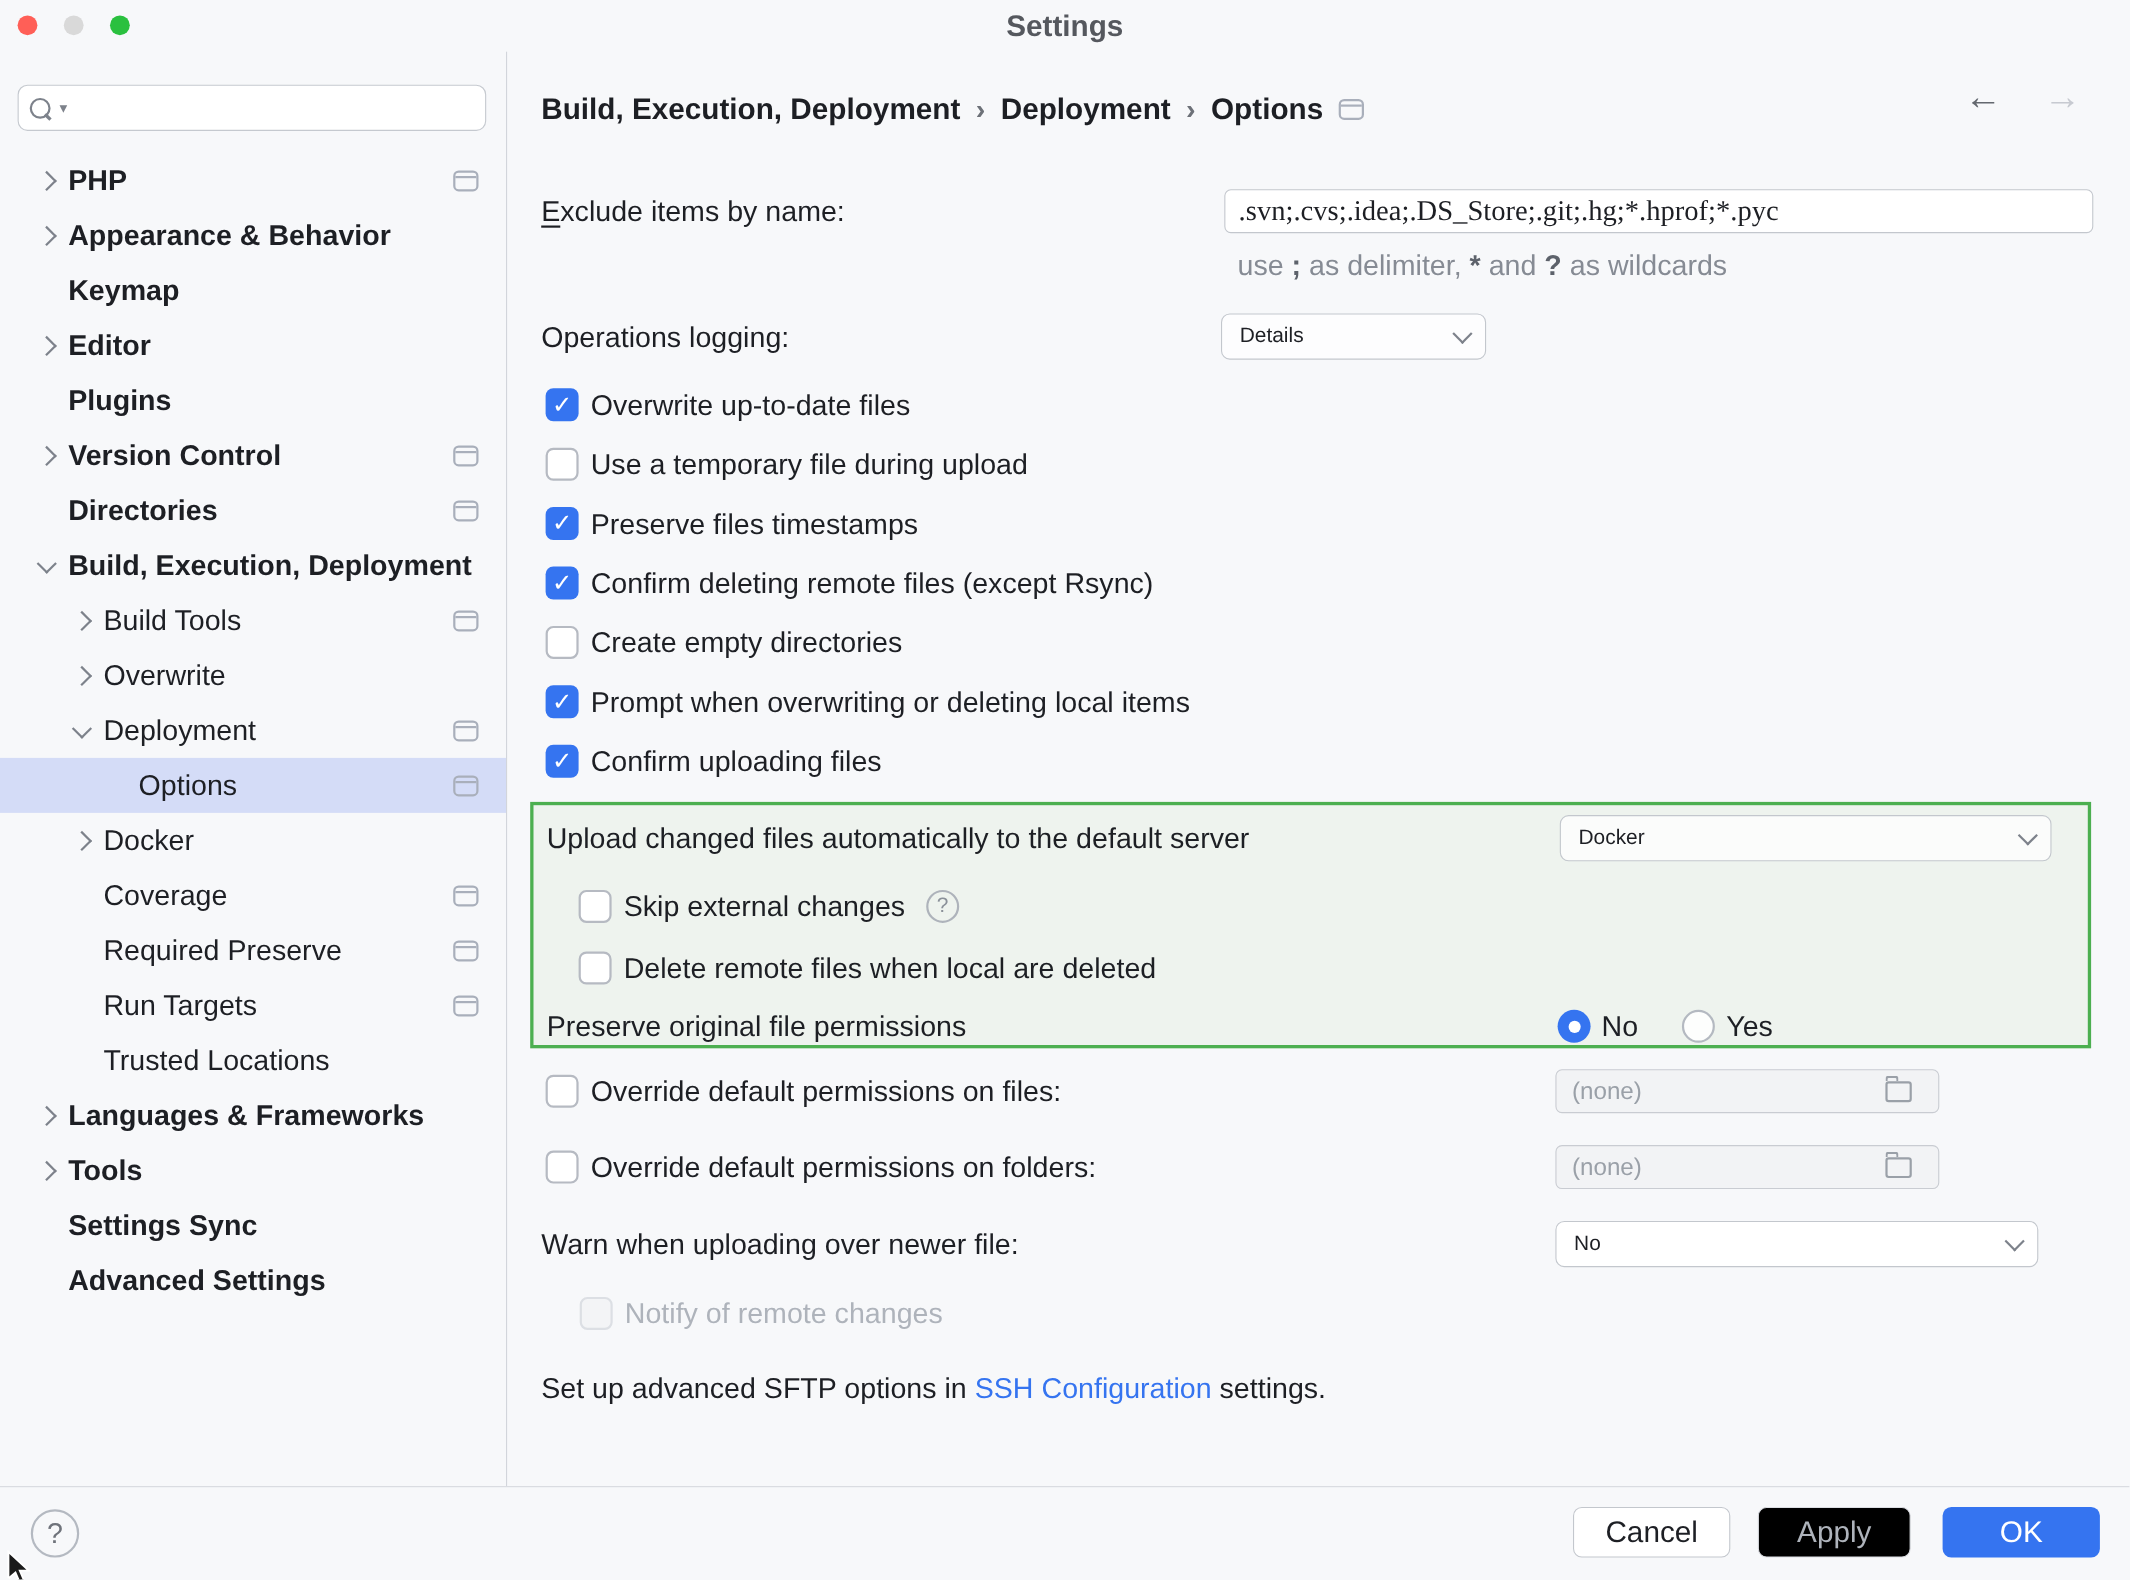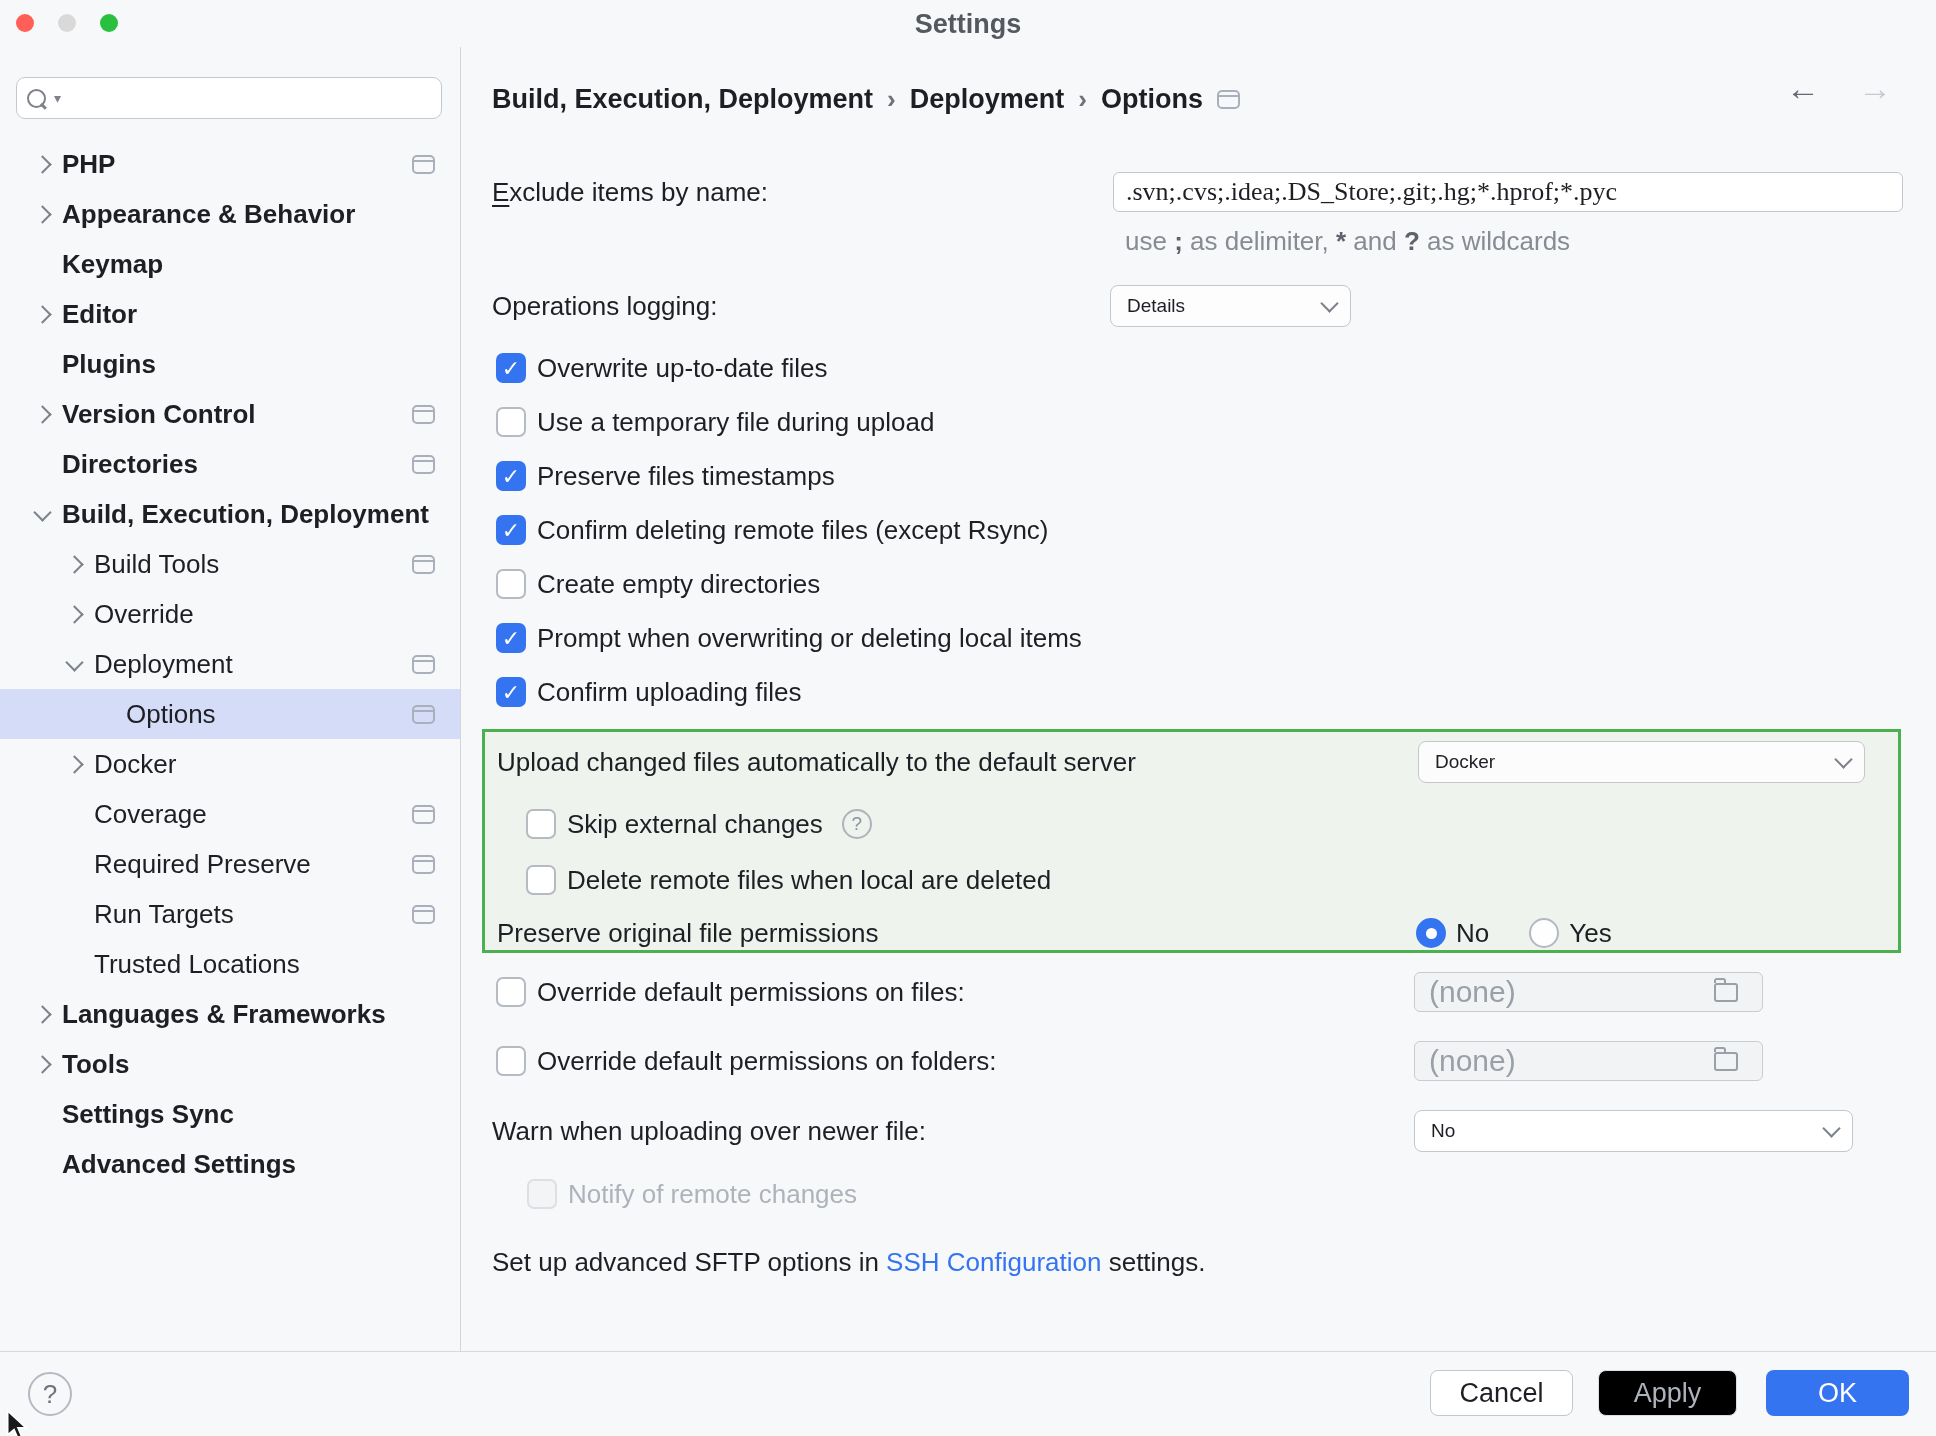--- a/index.html
+++ b/index.html
@@ -76,21 +76,21 @@
   .radio-group{position:absolute;left:931px;display:flex;align-items:center;gap:10px;font-size:26px;}
   .radio{width:30px;height:30px;border-radius:50%;box-sizing:border-box;flex:none;position:relative;}
   .radio.sel{background:#3574F0;}
   .radio.sel::after{content:"";position:absolute;inset:0;margin:auto;width:11px;height:11px;background:#fff;border-radius:50%;}
   .radio.unsel{background:#fdfefd;border:2px solid #b4b9c1;}
   .radio-yes{margin-left:30px;}
   
   .ovr-row{height:40px;display:flex;align-items:center;position:relative;padding-left:35px;gap:11px;font-size:26px;}
   .ovr-files{margin-top:19px;}
   .ovr-folders{margin-top:29px;}
-  .none-field{position:absolute;left:953px;top:0;width:349px;height:40px;background:#f2f3f5;border:1px solid #c9ccd2;border-radius:6px;display:flex;align-items:center;justify-content:space-between;padding:0 24px 0 14px;box-sizing:border-box;font-size:30px;color:#9aa0a8;}
+  .none-field{position:absolute;left:953px;top:0;width:349px;height:40px;background:#f2f3f5;border:1px solid #c9ccd2;border-radius:6px;display:flex;align-items:center;justify-content:space-between;padding:0 24px 0 14px;box-sizing:border-box;font-size:22px;color:#9aa0a8;}
   .folder{width:24px;height:19px;border:2px solid #9aa0a8;border-radius:3px;position:relative;box-sizing:border-box;flex:none;}
   .folder::before{content:"";position:absolute;top:-7px;left:-2px;width:8px;height:3px;border:2px solid #9aa0a8;border-bottom:none;border-radius:3px 3px 0 0;}
   .warn-row{margin-top:29px;height:42px;}
   .warn-select{left:953px;top:0;width:439px;background:#fff;}
   .notify-row{margin-top:25px;height:34px;padding-left:66px;gap:11px;display:flex;align-items:center;font-size:26px;color:#aeb3bb;}
   .sftp-row{margin-top:35px;height:32px;display:flex;align-items:center;margin-left:31px;font-size:26px;white-space:pre;}
   .link{color:#3574F0;}
   
   .footer{position:absolute;left:0;right:0;bottom:0;height:84px;border-top:1px solid #d6d9de;background:#f7f8fa;}
   .help-circle{position:absolute;left:28px;top:20px;width:44px;height:44px;border:2px solid #b4b9c1;border-radius:50%;box-sizing:border-box;display:flex;align-items:center;justify-content:center;font-size:26px;color:#6f737b;}
@@ -182,21 +182,21 @@
           <span class="chev right"></span>
         </span>
         <span class="side-label">Build Tools</span>
         <span class="panel-icon"></span>
       </div>
       <div class="side-row">
         <span class="sp2"></span>
         <span class="chev-box">
           <span class="chev right"></span>
         </span>
-        <span class="side-label">Override</span>
+        <span class="side-label">Overwrite</span>
       </div>
       <div class="side-row">
         <span class="sp2"></span>
         <span class="chev-box">
           <span class="chev down"></span>
         </span>
         <span class="side-label">Deployment</span>
         <span class="panel-icon"></span>
       </div>
       <div class="side-row selected">

